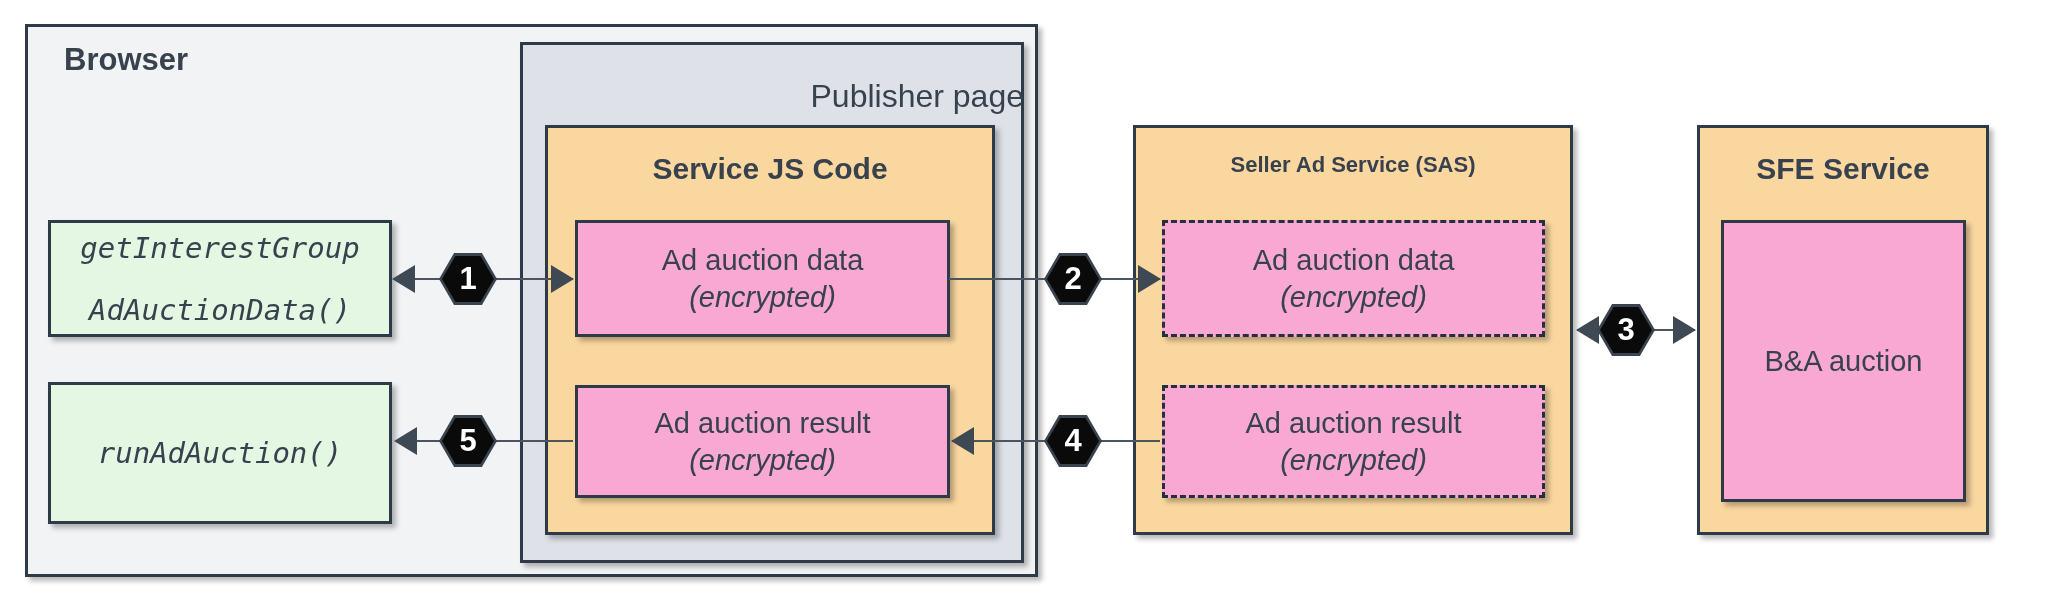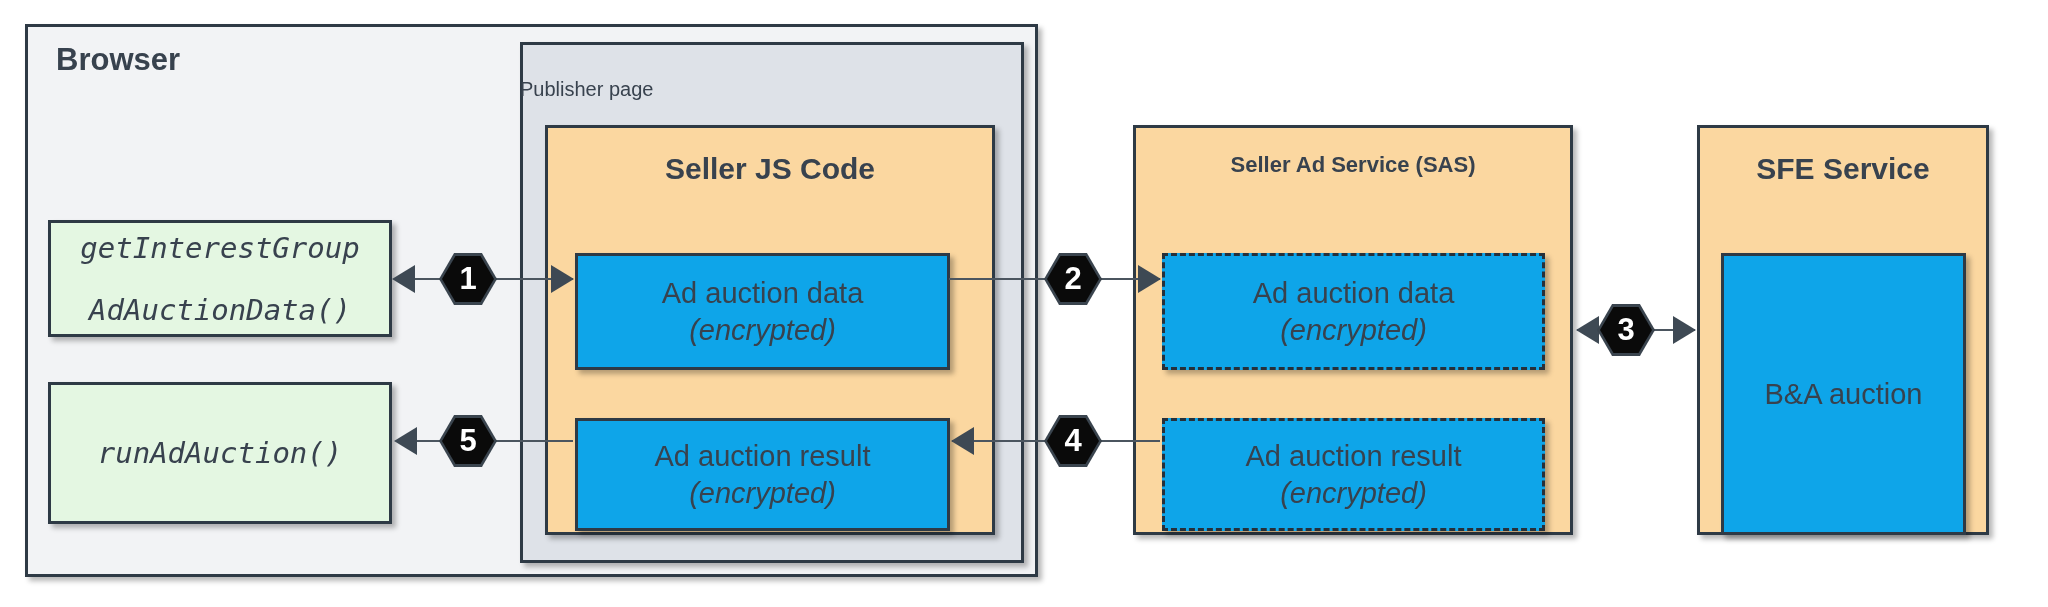--- a/index.html
+++ b/index.html
@@ -9,37 +9,37 @@
     background:#ffffff;
     font-family:"Liberation Sans",sans-serif;
     color:#38424e;
     overflow:hidden;
   }
   .abs{position:absolute;box-sizing:border-box;}
   .box{border:3px solid #2e3a45;}
   .shadow{box-shadow:4px 4px 5px rgba(0,0,0,0.28);}
 
   .browser-box{left:25px;top:24px;width:1013px;height:553px;background:#f2f3f5;}
-  .browser-label{left:56px;top:42px;font-size:31px;font-weight:700;}
+  .browser-label{left:64px;top:42px;font-size:31px;font-weight:700;}
 
   .publisher-box{left:520px;top:42px;width:504px;height:521px;background:#dee2e8;}
-  .publisher-label{left:520px;top:78px;width:504px;text-align:left;font-size:20px;}
+  .publisher-label{left:520px;top:78px;width:504px;text-align:right;font-size:32px;}
 
   .sellerjs-box{left:545px;top:125px;width:450px;height:410px;background:#fbd7a0;}
   .sellerjs-label{left:545px;top:152px;width:450px;text-align:center;font-size:30px;font-weight:700;}
 
   .sas-box{left:1133px;top:125px;width:440px;height:410px;background:#fbd7a0;}
   .sas-label{left:1133px;top:152px;width:440px;text-align:center;font-size:22px;font-weight:700;}
 
   .sfe-box{left:1697px;top:125px;width:292px;height:410px;background:#fbd7a0;}
   .sfe-label{left:1697px;top:152px;width:292px;text-align:center;font-size:30px;font-weight:700;}
 
   .inner{
     display:flex;flex-direction:column;justify-content:center;
-    font-size:29px;line-height:37px;text-align:center;background:#0ea5e9;margin-top:33px;
+    font-size:29px;line-height:37px;text-align:center;background:#f9a8d4;
   }
   .cream1{left:575px;top:220px;width:375px;height:117px;}
   .cream2{left:575px;top:385px;width:375px;height:113px;}
   .dashed{border:3px dashed #26303a;}
   .sas-cream1{left:1162px;top:220px;width:383px;height:117px;}
   .sas-cream2{left:1162px;top:385px;width:383px;height:113px;}
   .ba-box{left:1721px;top:220px;width:245px;height:282px;}
 
   .api{
     display:flex;flex-direction:column;align-items:center;justify-content:center;
@@ -73,21 +73,21 @@
 
 <div class="canvas">
 
   <div class="abs box shadow browser-box"></div>
   <div class="abs browser-label">Browser</div>
 
   <div class="abs box shadow publisher-box"></div>
   <div class="abs publisher-label">Publisher page</div>
 
   <div class="abs box shadow sellerjs-box"></div>
-  <div class="abs sellerjs-label">Seller JS Code</div>
+  <div class="abs sellerjs-label">Service JS Code</div>
 
   <div class="abs box shadow inner cream1">
     <span>Ad auction data</span>
     <span class="italic">(encrypted)</span>
   </div>
   <div class="abs box shadow inner cream2">
     <span>Ad auction result</span>
     <span class="italic">(encrypted)</span>
   </div>
 

